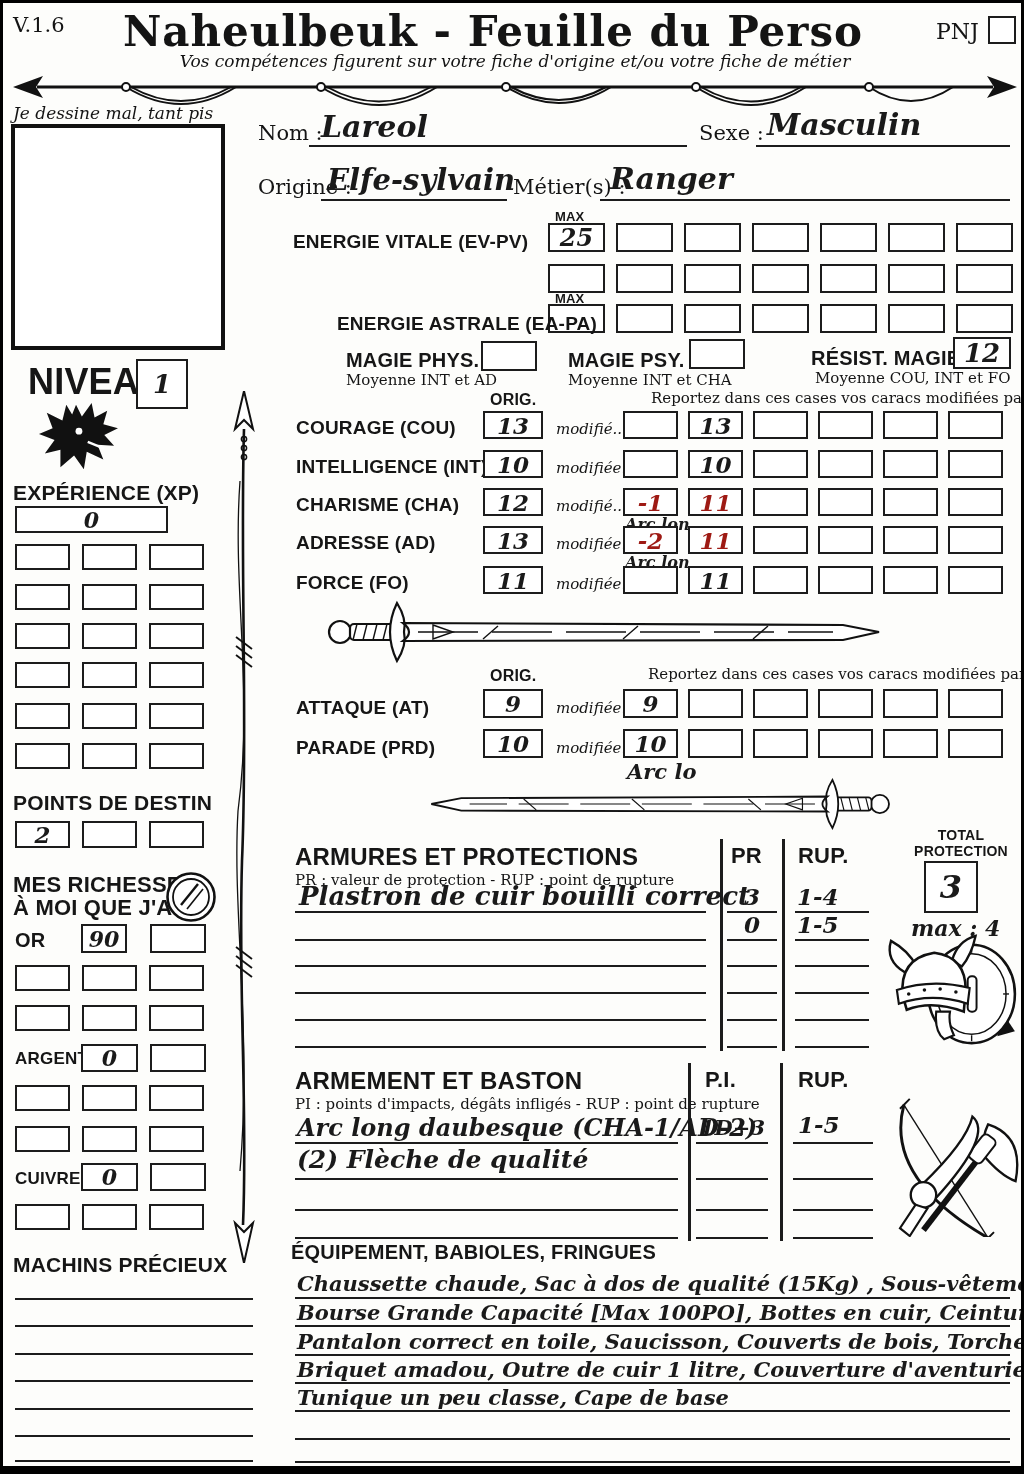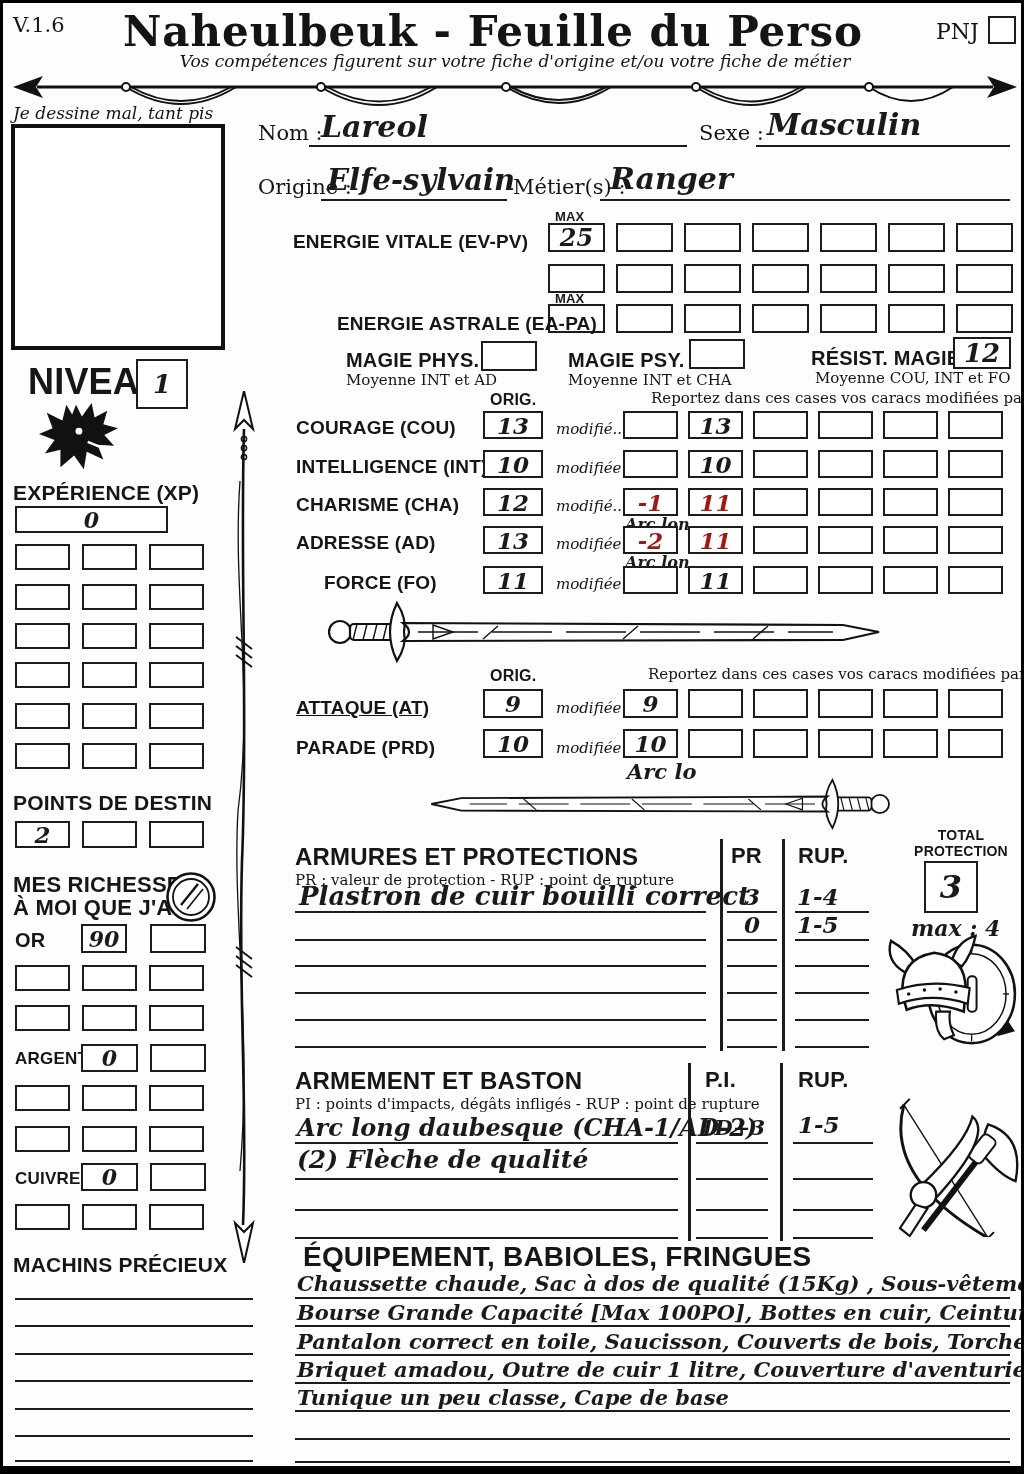--- a/index.html
+++ b/index.html
@@ -334,21 +334,21 @@
       <span class="hw red" style="font-size:23px;">11</span>
     </div>
   <div class="abs row" style="left:750px;top:523px;--w:55px;--h:28px;--g:10px;">
       <div class="cell"></div>
       <div class="cell"></div>
       <div class="cell"></div>
       <div class="cell"></div>
     </div>
   <div class="abs hw" style="left:622px;top:550px;font-size:16px;">Arc lon</div>
 
-  <div class="abs lbl" style="left:293px;top:569px;font-size:19px;margin-left:28px;">FORCE (FO)</div>
+  <div class="abs lbl" style="left:293px;top:569px;font-size:19px;">FORCE (FO)</div>
   <div class="abs box" style="left:480px;top:563px;width:60px;height:28px;">
       <span class="hw" style="font-size:23px;">11</span>
     </div>
   <div class="abs cal ital" style="left:553px;top:572px;font-size:15px;">modifiée...</div>
   <div class="abs box" style="left:620px;top:563px;width:55px;height:28px;">
       <span class="hw" style="font-size:23px;"></span>
     </div>
   <div class="abs box" style="left:685px;top:563px;width:55px;height:28px;">
       <span class="hw" style="font-size:23px;">11</span>
     </div>
@@ -375,21 +375,21 @@
       <line x1="160" y1="40" x2="175" y2="27"></line>
         <line x1="300" y1="40" x2="315" y2="27"></line>
       <line x1="430" y1="40" x2="445" y2="27"></line>
       <path d="M110,26 L130,33 L110,40 Z"></path>
     </g>
   </svg>
 
   <div class="abs lbl" style="left:487px;top:664px;font-size:16px;">ORIG.</div>
   <div class="abs cal" style="left:645px;top:662px;font-size:15px;">Reportez dans ces cases vos caracs modifiées par le matériel</div>
 
-  <div class="abs lbl" style="left:293px;top:694px;font-size:19px;text-decoration:underline;">ATTAQUE (AT)</div>
+  <div class="abs lbl" style="left:293px;top:694px;font-size:19px;">ATTAQUE (AT)</div>
   <div class="abs box" style="left:480px;top:686px;width:60px;height:29px;">
       <span class="hw" style="font-size:23px;">9</span>
     </div>
   <div class="abs cal ital" style="left:553px;top:696px;font-size:15px;">modifiée...</div>
   <div class="abs box" style="left:620px;top:686px;width:55px;height:29px;">
       <span class="hw" style="font-size:23px;">9</span>
     </div>
   <div class="abs row" style="left:685px;top:686px;--w:55px;--h:29px;--g:10px;">
       <div class="cell"></div>
       <div class="cell"></div>
@@ -532,21 +532,21 @@
     <line x1="32" y1="10" x2="118" y2="146" stroke="#111" stroke-width="1.4"></line>
     <path d="M28,14 L38,4 M114,150 L124,140" stroke="#111" stroke-width="2"></path>
     <path d="M52,138 L118,52" stroke="#111" stroke-width="6"></path>
     <path d="M118,30 Q155,42 146,88 Q130,82 112,60 Q112,42 118,30 Z" fill="#fff" stroke="#111" stroke-width="2.4"></path>
     <rect x="104" y="40" width="16" height="30" rx="5" transform="rotate(38 112 55)" fill="#fff" stroke="#111" stroke-width="2"></rect>
     <path d="M102,22 Q124,40 64,106 L50,92 Q96,48 102,22 Z" fill="#fff" stroke="#111" stroke-width="2.4"></path>
     <circle cx="52" cy="102" r="13" fill="#fff" stroke="#111" stroke-width="2.4"></circle>
     <path d="M44,112 L28,136 L38,144 L56,116 Z" fill="#fff" stroke="#111" stroke-width="2.2"></path>
   </svg>
 
-  <div class="abs lbl" style="left:300px;top:1238px;font-size:28px;text-align:center;">ÉQUIPEMENT, BABIOLES, FRINGUES</div>
+  <div class="abs lbl" style="left:288px;top:1238px;font-size:20px;text-align:center;">ÉQUIPEMENT, BABIOLES, FRINGUES</div>
 
   <div class="abs hw" style="left:294px;top:1268px;font-size:21px;">Chaussette chaude, Sac à dos de qualité (15Kg) , Sous-vêtements, Écuelle</div>
   <div class="abs uline" style="left:292px;top:1270px;width:715px;height:24px;"></div>
   <div class="abs hw" style="left:294px;top:1297px;font-size:21px;">Bourse Grande Capacité [Max 100PO], Bottes en cuir, Ceinturon cuir</div>
   <div class="abs uline" style="left:292px;top:1298px;width:715px;height:24px;"></div>
   <div class="abs hw" style="left:294px;top:1326px;font-size:21px;">Pantalon correct en toile, Saucisson, Couverts de bois, Torche (1H)</div>
   <div class="abs uline" style="left:292px;top:1327px;width:715px;height:24px;"></div>
   <div class="abs hw" style="left:294px;top:1354px;font-size:21px;">Briquet amadou, Outre de cuir 1 litre, Couverture d'aventurier (2 kilos)</div>
   <div class="abs uline" style="left:292px;top:1355px;width:715px;height:24px;"></div>
   <div class="abs hw" style="left:294px;top:1382px;font-size:21px;">Tunique un peu classe, Cape de base</div>

